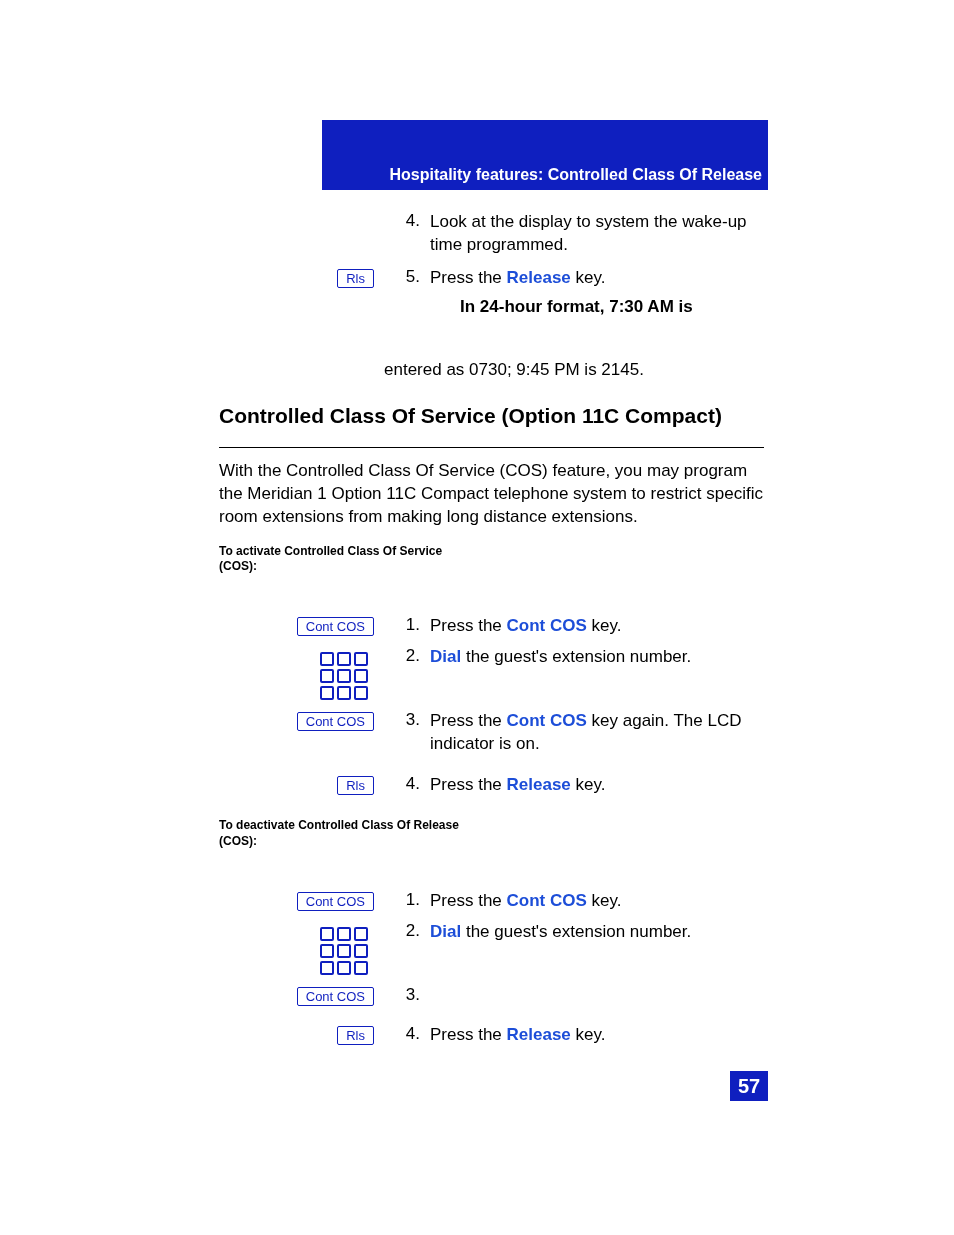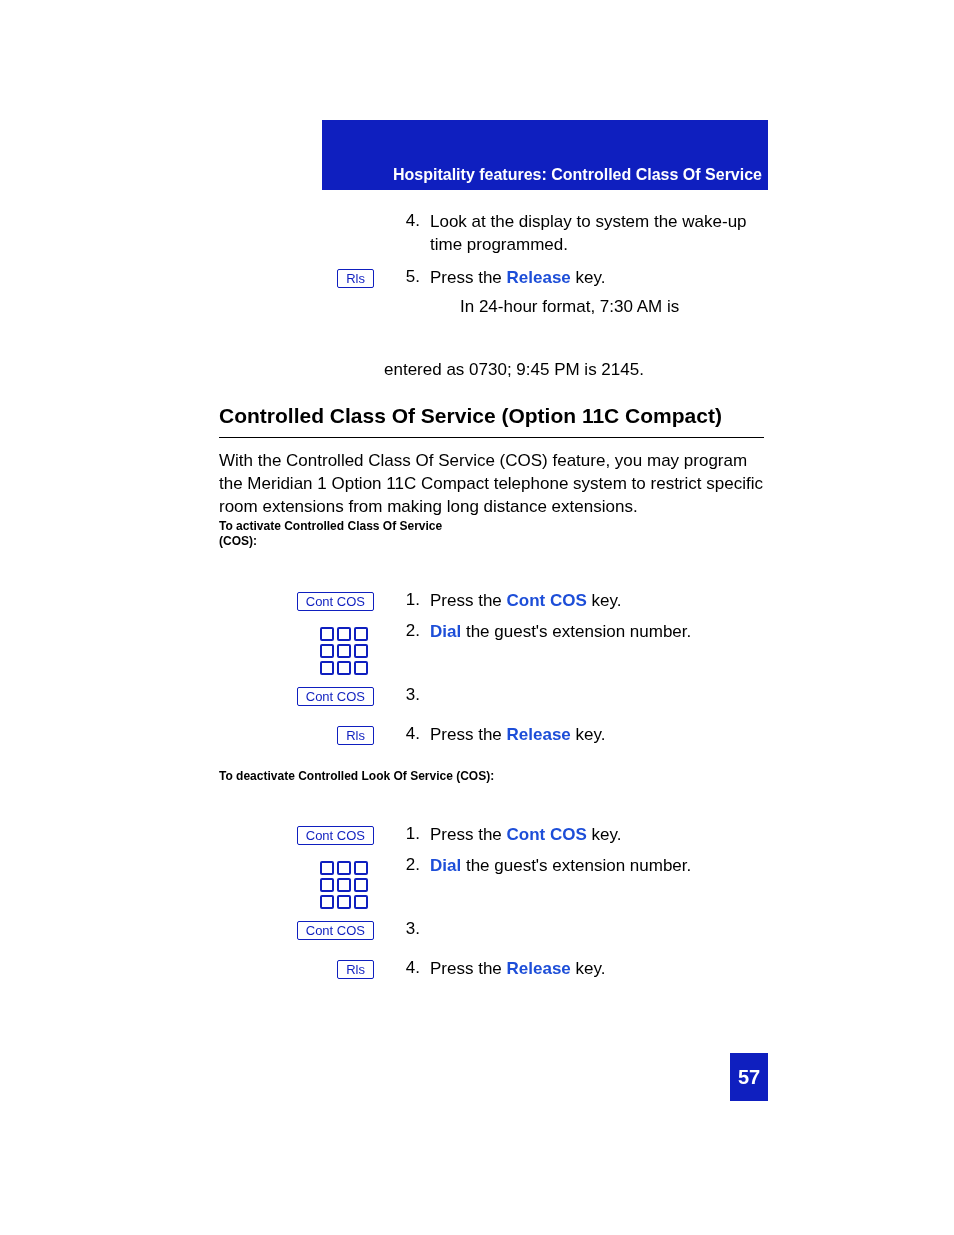--- a/index.html
+++ b/index.html
@@ -108,59 +108,59 @@
   .note-wrap {
     font-size: 17px;
     line-height: 1.35;
   }
   .section-title {
     margin-top: 22px;
     font-size: 21px;
     font-weight: 700;
     color: #000;
     border-bottom: 1.3px solid #000;
-    padding-bottom: 9px;
+    padding-bottom: 19px;
     margin-bottom: 12px;
   }
   .intro {
     font-size: 17px;
     line-height: 1.35;
-    margin-bottom: 0;
+    margin-bottom: 15px;
   }
   .sub-head {
     font-size: 12px;
     font-weight: 700;
     margin-bottom: 8px;
     line-height: 1.3;
   }
   .block {
     margin-bottom: 22px;
   }
   .page-number {
     position: absolute;
     bottom: 134px;
     right: 186px;
     width: 38px;
-    height: 48px;
+    height: 30px;
     background: #0f1fbf;
     color: #fff;
     font-weight: 700;
     font-size: 20px;
     display: flex;
     align-items: center;
     justify-content: center;
   }
 </style>
 </head>
 <body>
 
 <div class="page">
 
   <div class="header-bar"></div>
-  <div class="header-text">Hospitality features: Controlled Class Of Service</div>
+  <div class="header-text">Hospitality features: Controlled Class Of Release</div>
 
   <div class="content">
 
     <div class="step-row" style="margin-top:6px;">
       <div class="button-col"></div>
       <div class="num-col">4.</div>
       <div class="text-col">
         <span>Look at the display to system the wake-up time programmed.</span>
       </div>
     </div>
@@ -168,21 +168,21 @@
     <div class="step-row" style="margin-top:10px;">
       <div class="button-col">
         <span class="key-btn">Rls</span>
       </div>
       <div class="num-col">5.</div>
       <div class="text-col">
         <span>Press the </span><span class="bold-blue">Release</span><span> key.</span>
       </div>
     </div>
 
-    <div class="step-row" style="margin-top:4px;">
+    <div class="step-row" style="margin-top:4px;font-weight:bold;">
       <div class="button-col"></div>
       <div class="num-col"></div>
       <div class="text-col">
         <div class="note-indent">In 24-hour format, 7:30 AM is</div>
       </div>
     </div>
     <div class="step-row">
       <div class="button-col"></div>
       <div class="num-col"></div>
       <div class="text-col note-wrap" style="margin-left:-46px;">
@@ -224,34 +224,37 @@
         <div class="text-col">
           <span class="bold-blue">Dial</span><span> the guest's extension number.</span>
         </div>
       </div>
 
       <div class="step-row" style="margin-top:8px;">
         <div class="button-col">
           <span class="key-btn">Cont COS</span>
         </div>
         <div class="num-col">3.</div>
+        <div class="text-col">
+          <span>Press the </span><span class="bold-blue">Cont COS</span><span> key again. The LCD indicator is on.</span>
+        </div>
       </div>
 
       <div class="step-row" style="margin-top:18px;">
         <div class="button-col">
           <span class="key-btn">Rls</span>
         </div>
         <div class="num-col">4.</div>
         <div class="text-col">
           <span>Press the </span><span class="bold-blue">Release</span><span> key.</span>
         </div>
       </div>
     </div>
 
-    <div class="sub-head" style="max-width:280px;">To deactivate Controlled Look Of Service (COS):</div>
+    <div class="sub-head" style="max-width:280px;">To deactivate Controlled Class Of Release (COS):</div>
 
     <div class="block" style="margin-top:28px;">
       <div class="step-row">
         <div class="button-col">
           <span class="key-btn">Cont COS</span>
         </div>
         <div class="num-col">1.</div>
         <div class="text-col">
           <span>Press the </span><span class="bold-blue">Cont COS</span><span> key.</span>
         </div>

